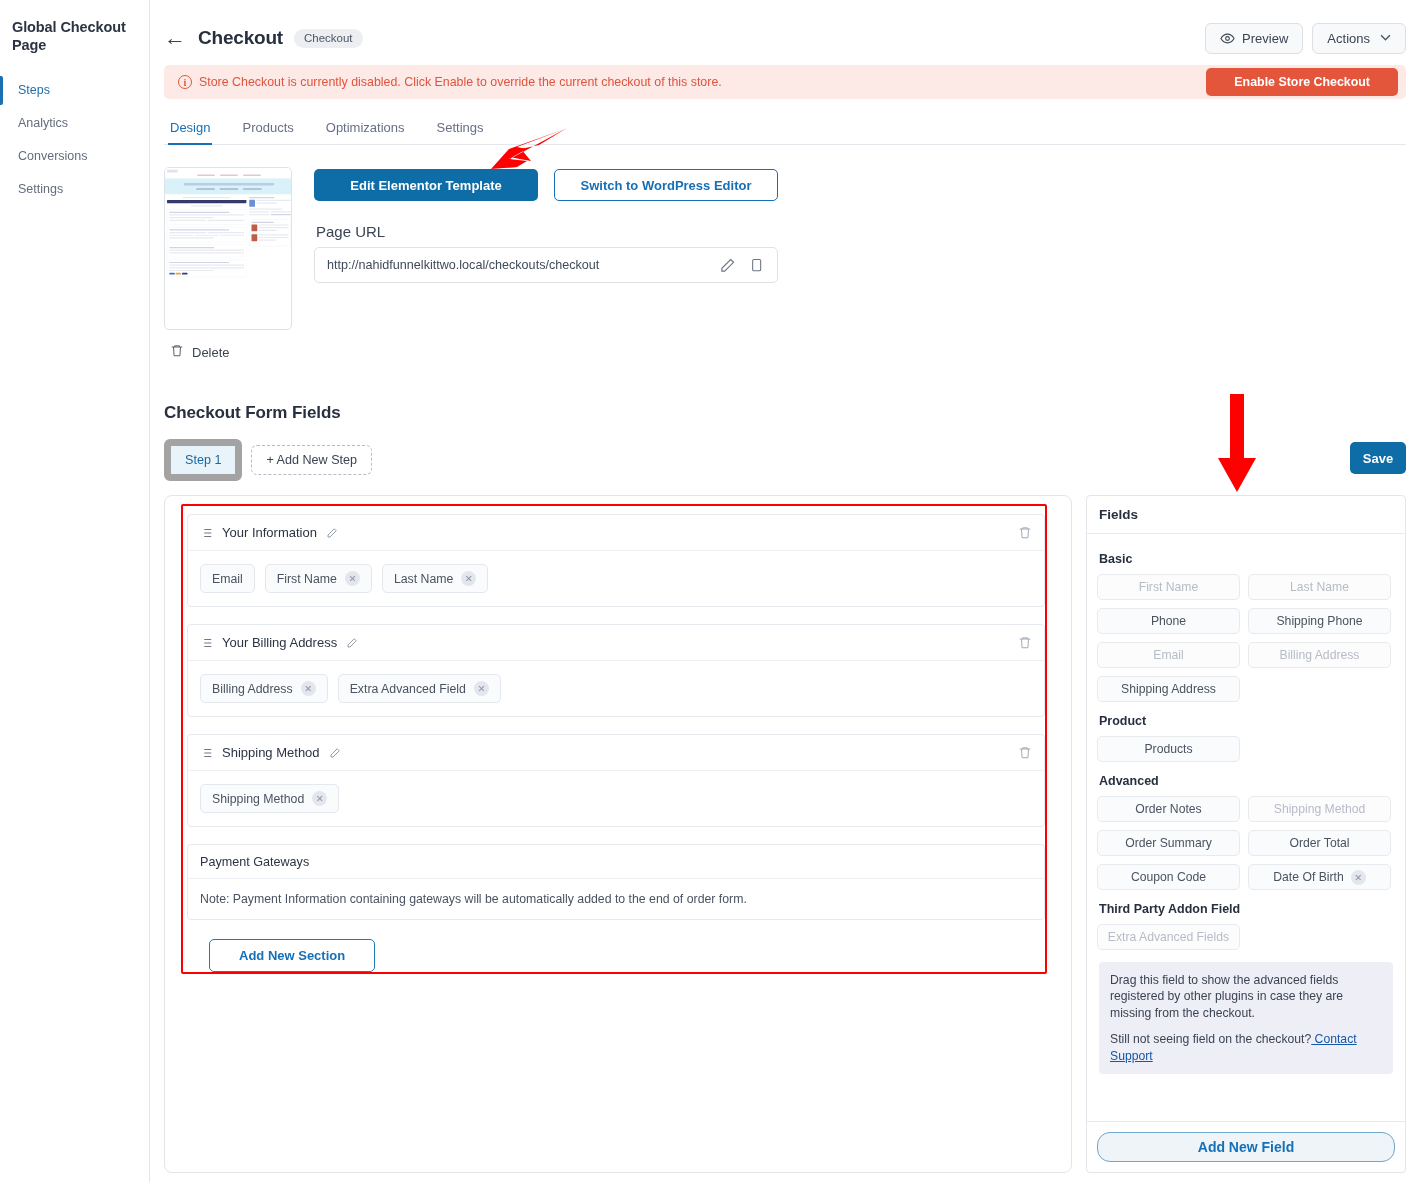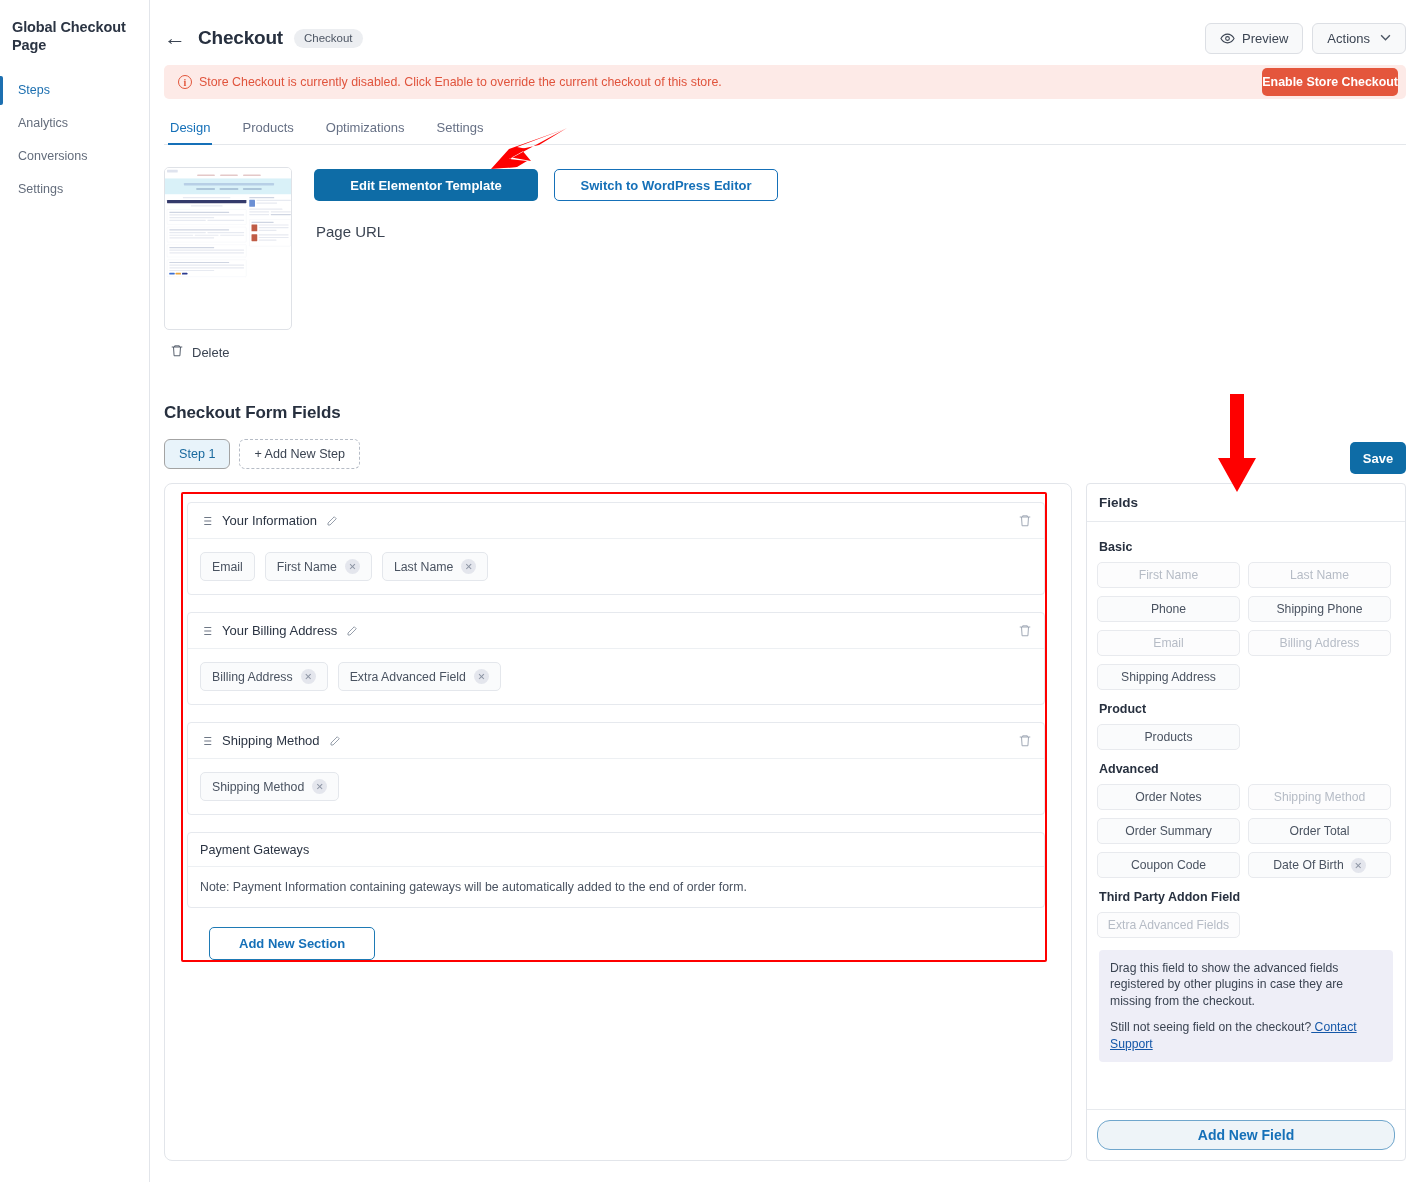--- a/index.html
+++ b/index.html
@@ -68,21 +68,21 @@
   .notice-ico {
     width: 14px; height: 14px; border-radius: 50%;
     border: 1.3px solid #e2553a; color: #e2553a; font-size: 10px;
     display: inline-flex; align-items: center; justify-content: center;
     margin-right: 7px; font-family: "Liberation Serif", serif; font-weight: 700;
   }
   .notice-text { font-size: 12.4px; color: #e0533c; }
   .btn-enable {
     position: absolute; right: 8px; top: 50%; transform: translateY(-50%);
     background: #e4563c; color: #fff; border: none; border-radius: 5px;
-    padding: 7px 0; font-size: 12.4px; font-weight: 600; cursor: pointer;
+    padding: 7px 28px; font-size: 12.4px; font-weight: 600; cursor: pointer;
     font-family: "Liberation Sans", sans-serif;
     text-align: center;
   }
 
   
   .tabs {
     margin: 17px 18px 0 14px; display: flex; gap: 28px;
     border-bottom: 1px solid #e4e7eb; padding-left: 4px;
   }
   .tab {
@@ -156,21 +156,21 @@
   }
   .url-ico { width: 17px; height: 17px; margin-left: 12px; cursor: pointer; color: #6b7485; }
 
   
   .cff-title {
     font-size: 17px; font-weight: 600; color: #27303f;
     margin: 42px 0 0 14px; letter-spacing: -0.1px;
   }
   .steps-row { display: flex; align-items: center; gap: 9px; margin: 16px 0 0 14px; }
   .step-chip {
-    border: 1px solid #a3a3a3; background: #e8f3fa; color: #19699e;
+    border: 7px solid #a3a3a3; background: #e8f3fa; color: #19699e;
     border-radius: 6px; padding: 7px 14px; font-size: 12.6px; cursor: pointer;
   }
   .add-step {
     border: 1px dashed #b6bcc6; background: #fff; color: #3b4452;
     border-radius: 6px; padding: 7px 14px; font-size: 12.6px; cursor: pointer;
   }
   .save-btn {
     position: absolute; right: 18px; top: 442px;
     background: #0e6ca6; color: #fff; border: none; border-radius: 5px;
     width: 56px; height: 32px; font-size: 13px; font-weight: 600; cursor: pointer;
@@ -428,20 +428,33 @@
           <span>Delete</span>
         </div>
       </div>
 
       <div class="design-actions">
         <div class="btn-row">
           <button class="btn-primary">Edit Elementor Template</button>
           <button class="btn-outline">Switch to WordPress Editor</button>
         </div>
         <div class="url-label">Page URL</div>
+        <div class="url-box">
+          <input class="url-text" readonly="" value="http://nahidfunnelkittwo.local/checkouts/checkout" style="">
+          <span class="url-ico">
+            <svg width="17" height="17" viewBox="0 0 24 24" fill="none" stroke="#6b7485" stroke-width="1.6">
+              <path d="M16.5 3.5l4 4L8 20H4v-4L16.5 3.5z"></path>
+            </svg>
+          </span>
+          <span class="url-ico">
+            <svg width="16" height="17" viewBox="0 0 24 24" fill="none" stroke="#6b7485" stroke-width="1.6">
+              <rect x="7" y="3" width="12" height="17" rx="2"></rect>
+            </svg>
+          </span>
+        </div>
       </div>
     </div>
 
     <h2 class="cff-title">Checkout Form Fields</h2>
     <div class="steps-row">
       <div class="step-chip">Step 1</div>
       <div class="add-step">+ Add New Step</div>
     </div>
     <button class="save-btn">Save</button>
 

